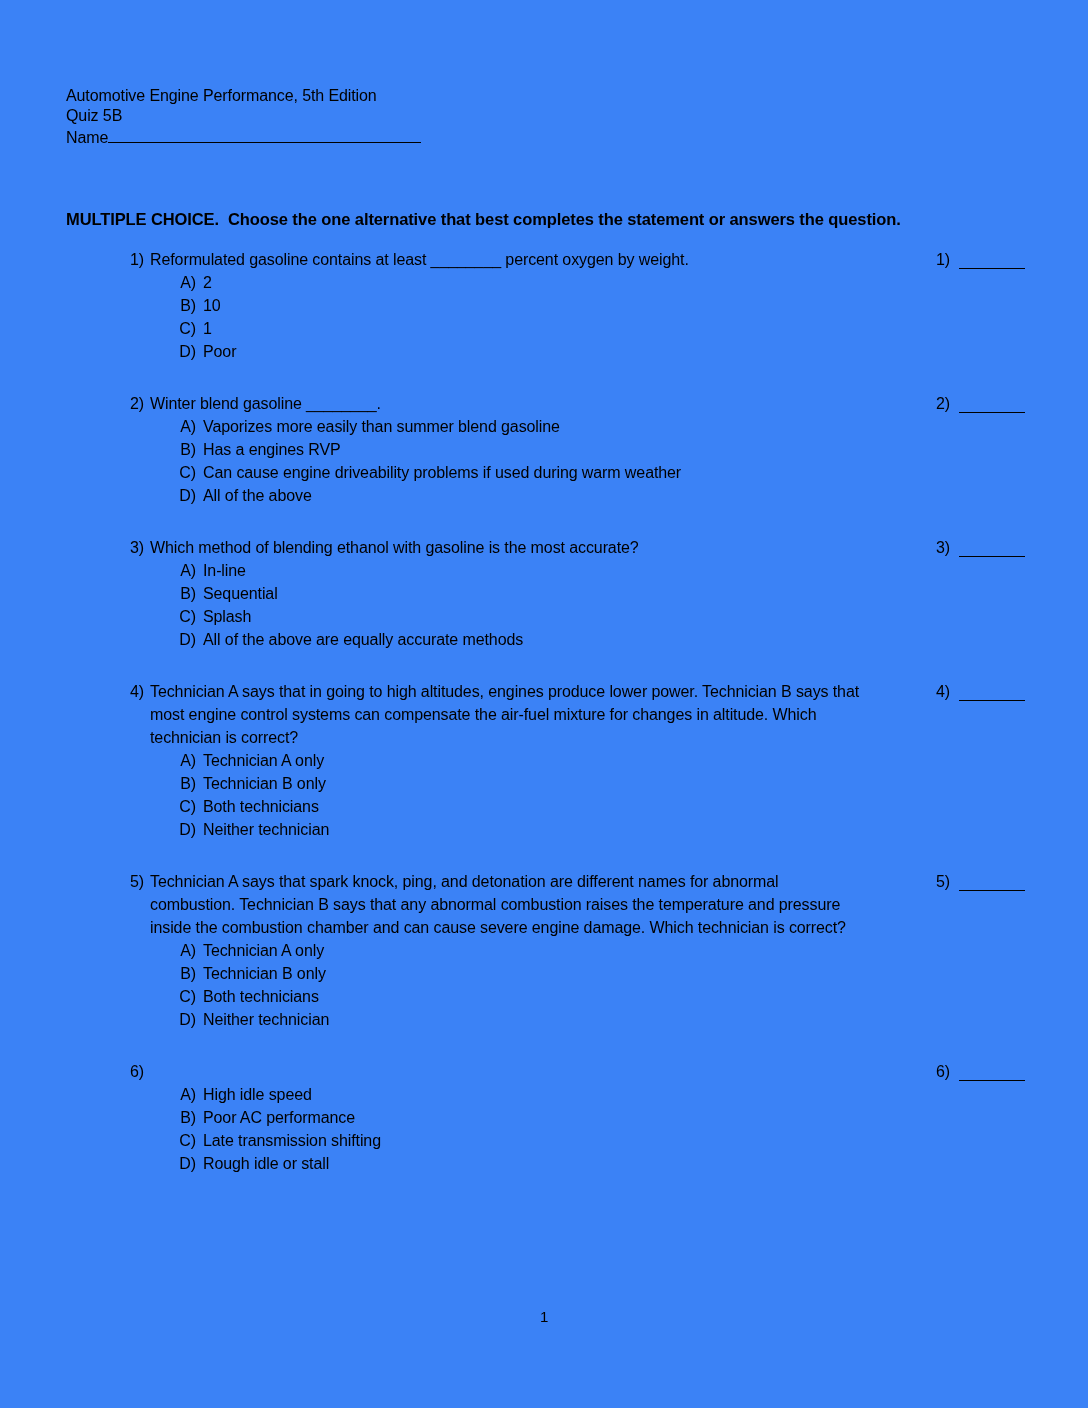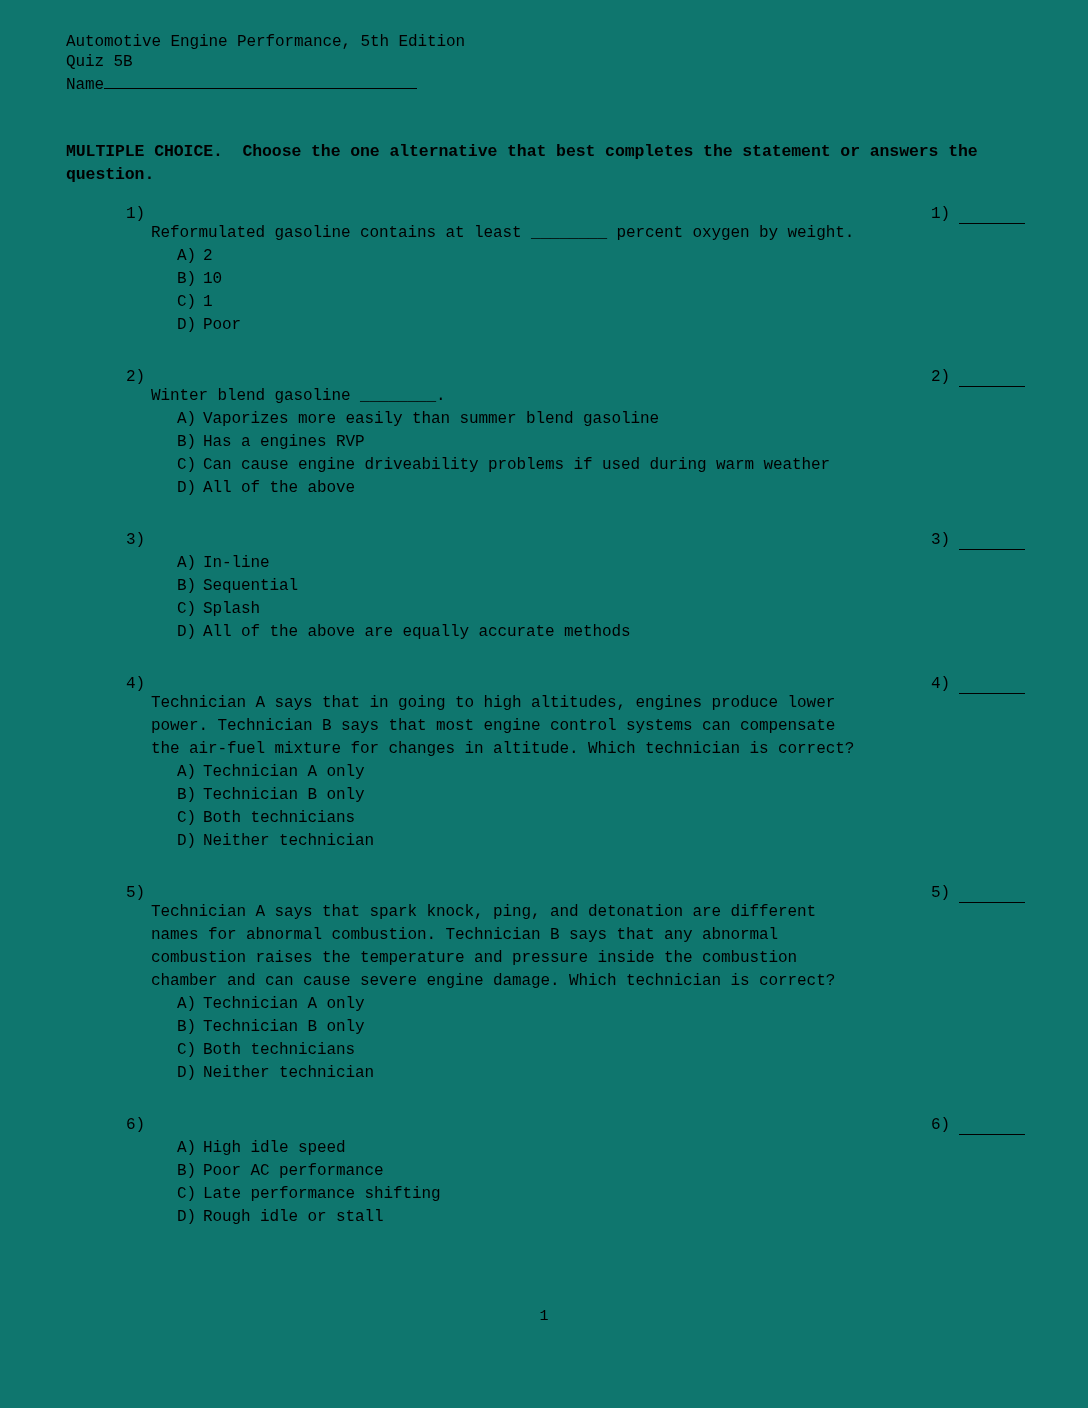--- a/index.html
+++ b/index.html
@@ -1,55 +1,55 @@
 <!DOCTYPE html>
 <html><head>
 <meta charset="utf-8">
 <style>
   html, body { margin: 0; padding: 0; background: #ffffff; }
   .page {
     position: relative;
     width: 1088px;
     height: 1408px;
     box-sizing: border-box;
-    background: #0f766e;
+    background: #3b82f6;
     color: #000000;
-    font-family: Liberation Mono, monospace;
+    font-family: Liberation Sans, sans-serif;
     font-size: 16px;
     letter-spacing: -0.1px;
-    padding: 32px 63px 0 66px;
+    padding: 86px 63px 0 66px;
     overflow: hidden;
   }
   .title-line { line-height: 20px; }
   .name-row { margin-top: 1px; line-height: 22px; }
   .name-line {
     display: inline-block;
     width: 313px;
     height: 15px;
     border-bottom: 1.5px solid #000;
     vertical-align: baseline;
   }
   .mc-heading {
     font-weight: bold;
     font-size: 16.5px;
     line-height: 23px;
-    margin-top: 44px;
+    margin-top: 59px;
     margin-bottom: 17px;
     white-space: pre-wrap;
   }
   .question {
     display: flex;
     padding-left: 60px;
     margin-bottom: 29px;
     line-height: 23px;
   }
   .q-left { flex: 1 1 auto; }
   .q-row { display: flex; }
   .q-num { flex: 0 0 18px; text-align: right; margin-right: 6px; }
-  .q-text { width: 710px; margin-top: 19px; }
+  .q-text { width: 710px; }
   .options { }
   .opt { display: flex; padding-left: 44px; }
   .opt-letter { flex: 0 0 26px; text-align: right; margin-right: 7px; }
   .opt-text { flex: 1 1 auto; }
   .q-right {
     flex: 0 0 102px;
     display: flex;
     justify-content: flex-end;
     align-items: flex-start;
   }
@@ -151,20 +151,21 @@
     <div class="q-right">
       <span class="a-num">2)</span>
       <span class="a-blank"></span>
     </div>
   </div>
 
   <div class="question">
     <div class="q-left">
       <div class="q-row">
         <span class="q-num">3)</span>
+        <div class="q-text">Which method of blending ethanol with gasoline is the most accurate?</div>
       </div>
       <div class="options">
   <div class="opt">
     <span class="opt-letter">A)</span>
     <span class="opt-text">In-line</span>
   </div>
 
   <div class="opt">
     <span class="opt-letter">B)</span>
     <span class="opt-text">Sequential</span>
@@ -266,21 +267,21 @@
     <span class="opt-text">High idle speed</span>
   </div>
 
   <div class="opt">
     <span class="opt-letter">B)</span>
     <span class="opt-text">Poor AC performance</span>
   </div>
 
   <div class="opt">
     <span class="opt-letter">C)</span>
-    <span class="opt-text">Late performance shifting</span>
+    <span class="opt-text">Late transmission shifting</span>
   </div>
 
   <div class="opt">
     <span class="opt-letter">D)</span>
     <span class="opt-text">Rough idle or stall</span>
   </div>
 </div>
     </div>
     <div class="q-right">
       <span class="a-num">6)</span>

